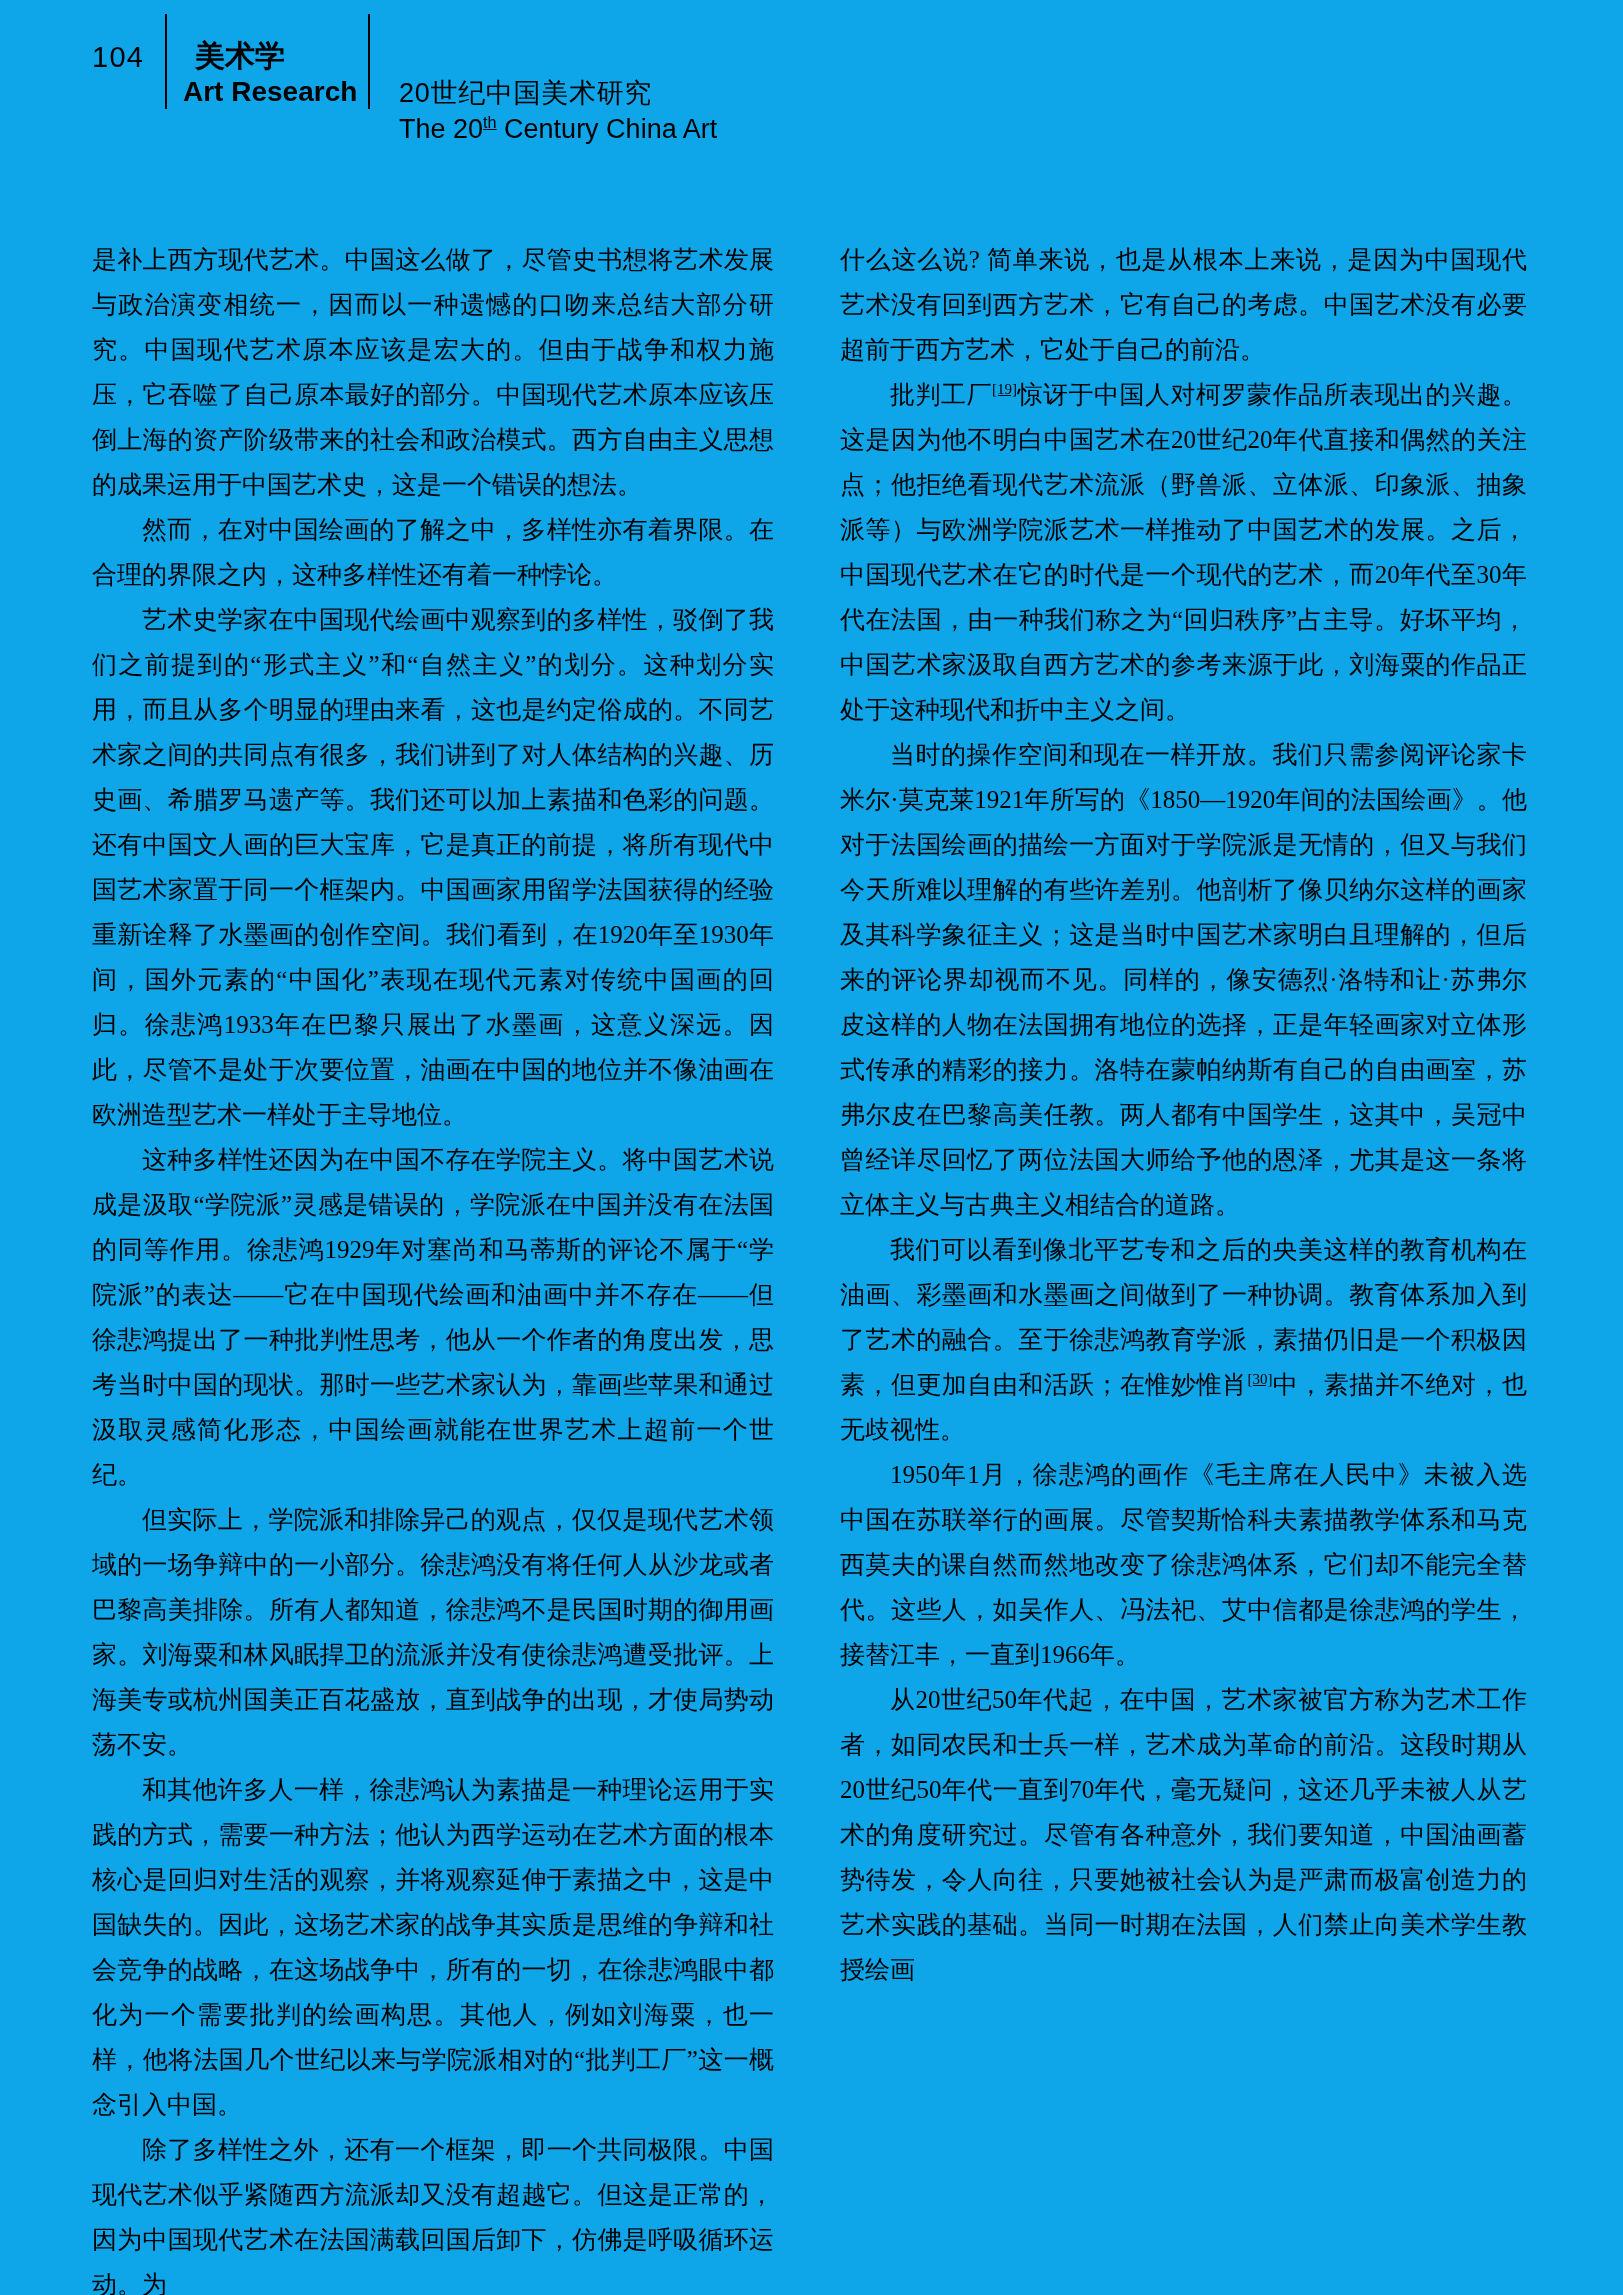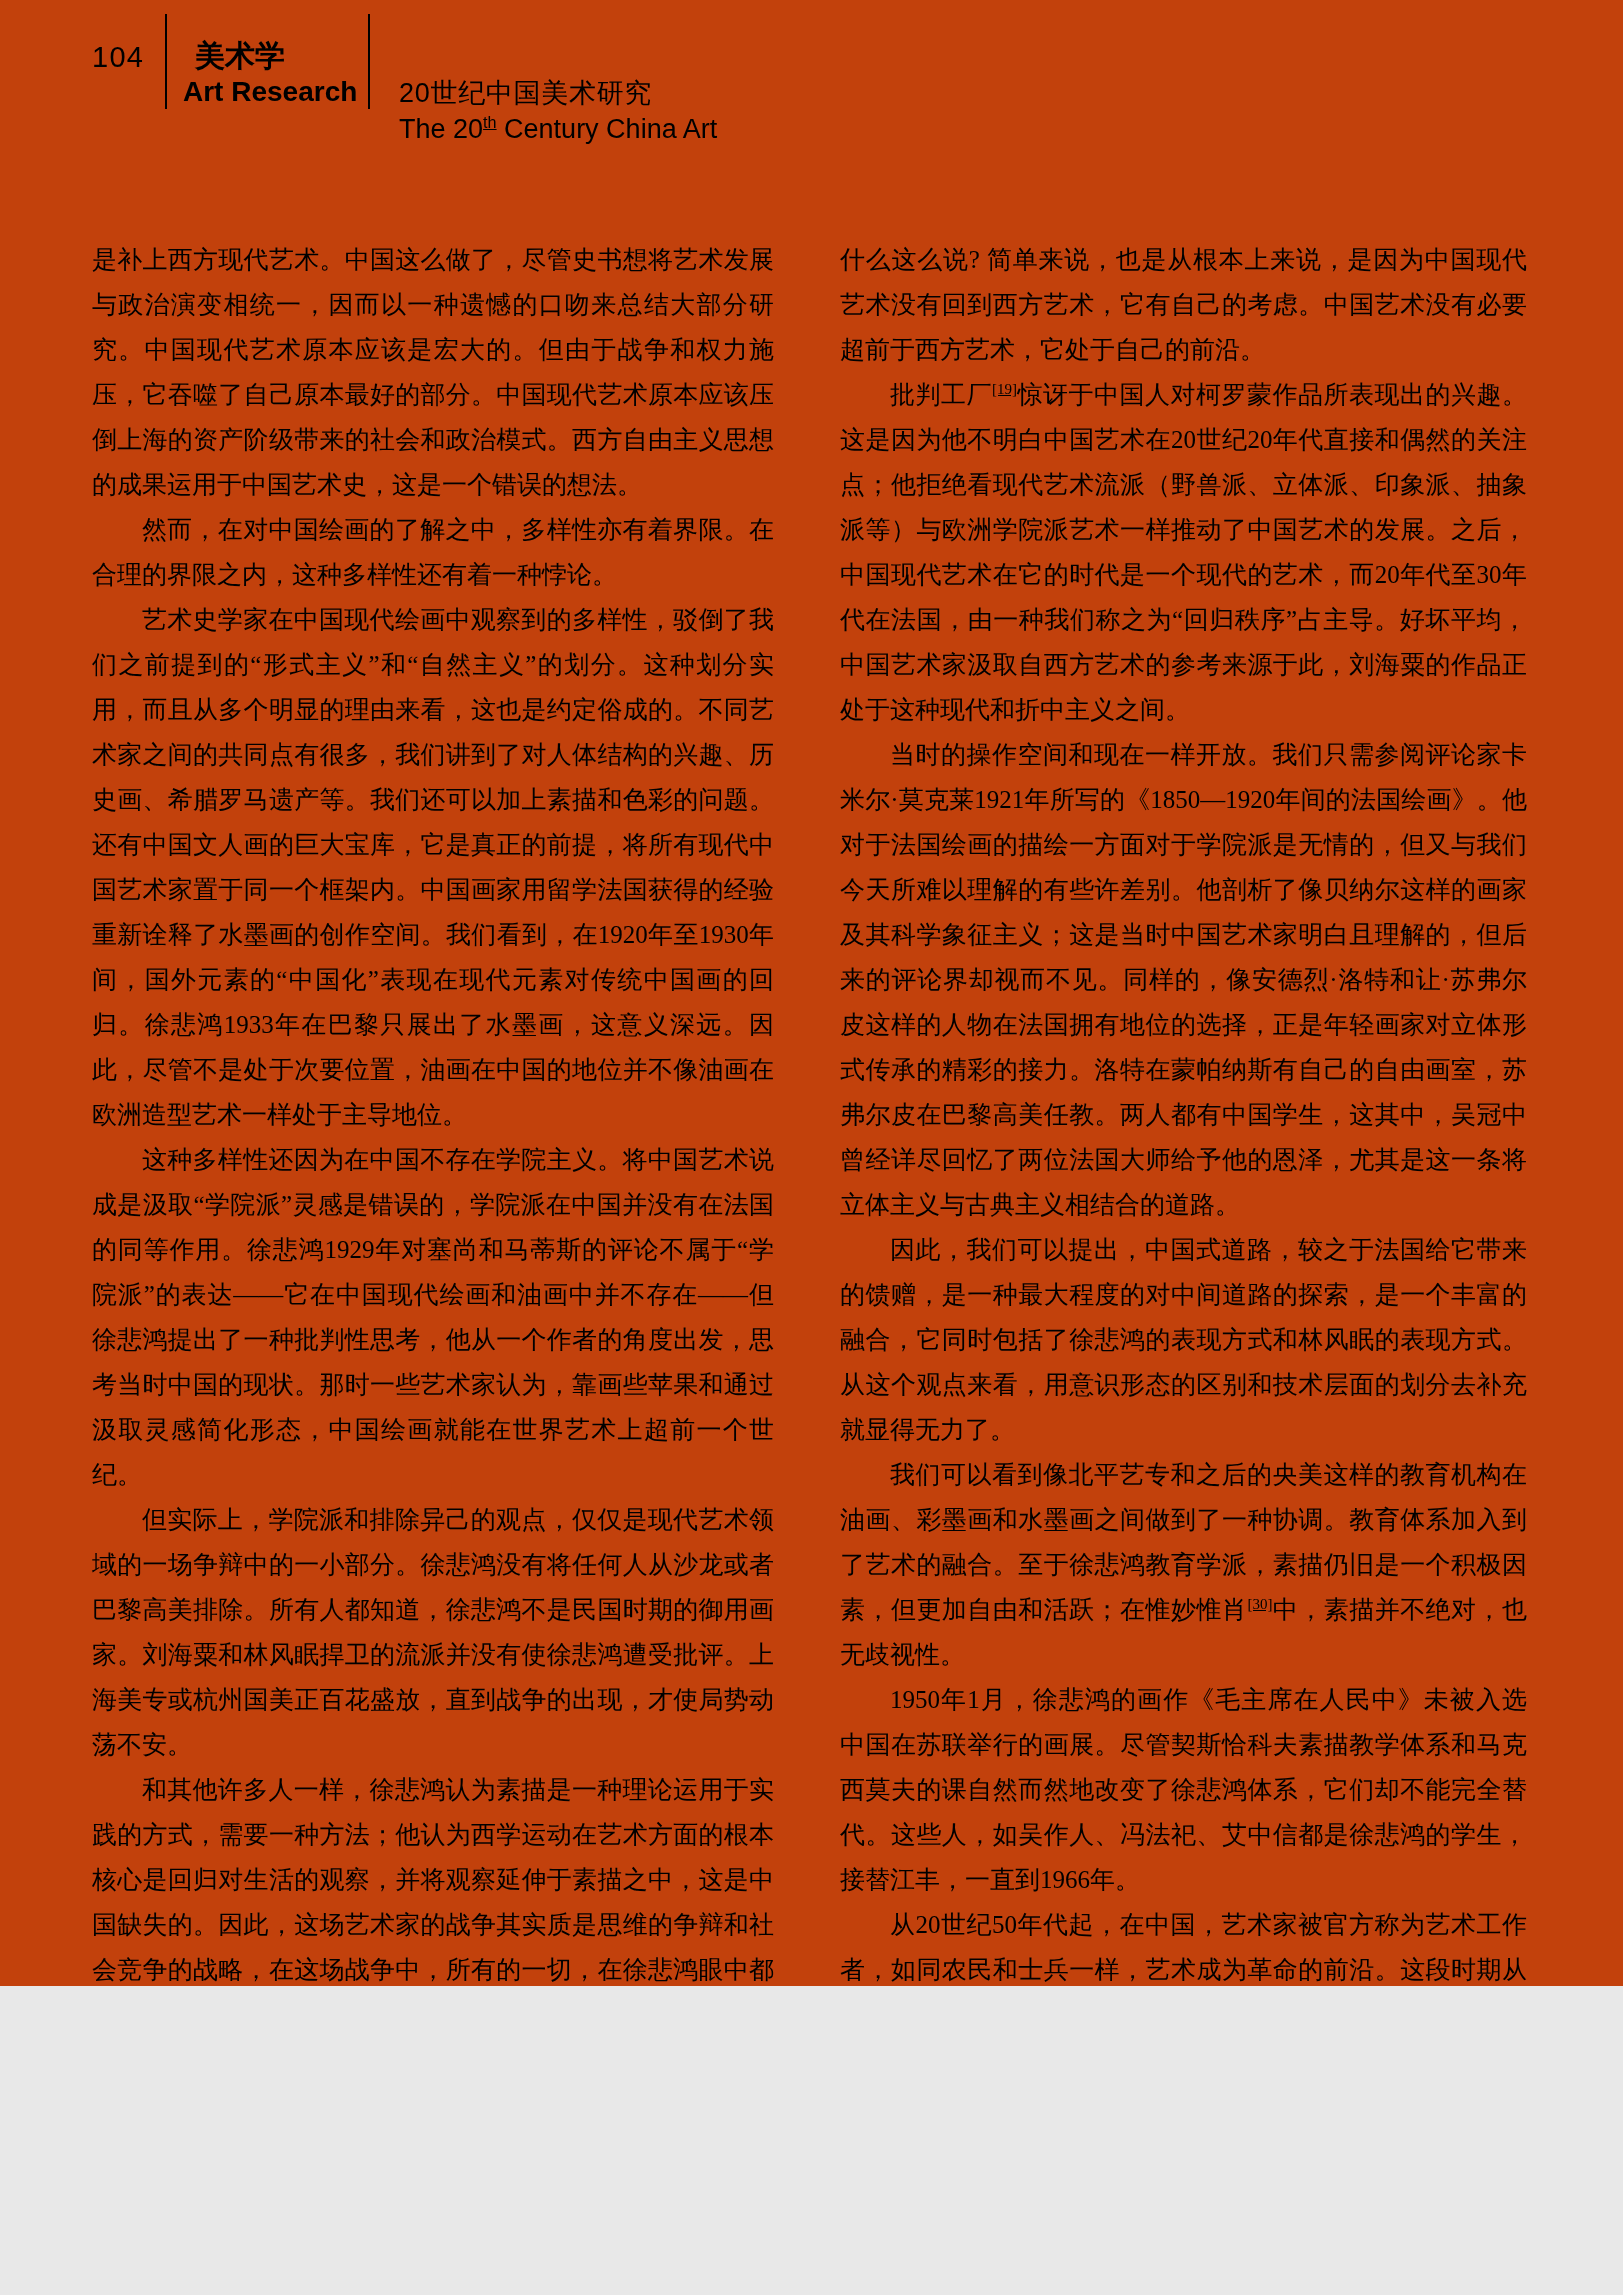--- a/index.html
+++ b/index.html
@@ -1,20 +1,20 @@
 <!DOCTYPE html>
 <html style="font-size:10.5px"><head>
 <meta charset="utf-8">
 <style>
   html, body { margin: 0; padding: 0; background: #e8e8e8; }
   .page {
     position: relative;
     width: 1623px;
-    height: 1986px;
-    background: #c2410c;
+    height: 2295px;
+    background: #0ea5e9;
     font-family: "Liberation Serif", "DejaVu Serif", serif;
     color: #000;
     overflow: hidden;
   }
 
   
   .page-number {
     position: absolute; left: 92px; top: 41px;
     font-family: "Liberation Sans", "DejaVu Sans", sans-serif;
     font-size: 29px; font-weight: 500; letter-spacing: 1.3px;
@@ -77,20 +77,19 @@
     <p class="indent">这种多样性还因为在中国不存在学院主义。将中国艺术说成是汲取“学院派”灵感是错误的，学院派在中国并没有在法国的同等作用。徐悲鸿1929年对塞尚和马蒂斯的评论不属于“学院派”的表达——它在中国现代绘画和油画中并不存在——但徐悲鸿提出了一种批判性思考，他从一个作者的角度出发，思考当时中国的现状。那时一些艺术家认为，靠画些苹果和通过汲取灵感简化形态，中国绘画就能在世界艺术上超前一个世纪。</p>
     <p class="indent">但实际上，学院派和排除异己的观点，仅仅是现代艺术领域的一场争辩中的一小部分。徐悲鸿没有将任何人从沙龙或者巴黎高美排除。所有人都知道，徐悲鸿不是民国时期的御用画家。刘海粟和林风眠捍卫的流派并没有使徐悲鸿遭受批评。上海美专或杭州国美正百花盛放，直到战争的出现，才使局势动荡不安。</p>
     <p class="indent">和其他许多人一样，徐悲鸿认为素描是一种理论运用于实践的方式，需要一种方法；他认为西学运动在艺术方面的根本核心是回归对生活的观察，并将观察延伸于素描之中，这是中国缺失的。因此，这场艺术家的战争其实质是思维的争辩和社会竞争的战略，在这场战争中，所有的一切，在徐悲鸿眼中都化为一个需要批判的绘画构思。其他人，例如刘海粟，也一样，他将法国几个世纪以来与学院派相对的“批判工厂”这一概念引入中国。</p>
     <p class="indent">除了多样性之外，还有一个框架，即一个共同极限。中国现代艺术似乎紧随西方流派却又没有超越它。但这是正常的，因为中国现代艺术在法国满载回国后卸下，仿佛是呼吸循环运动。为</p>
   </div>
 
   <div class="col col-right">
     <p>什么这么说? 简单来说，也是从根本上来说，是因为中国现代艺术没有回到西方艺术，它有自己的考虑。中国艺术没有必要超前于西方艺术，它处于自己的前沿。</p>
     <p class="indent"><span>批判工厂</span><sup class="fnref">[19]</sup><span>惊讶于中国人对柯罗蒙作品所表现出的兴趣。这是因为他不明白中国艺术在20世纪20年代直接和偶然的关注点；他拒绝看现代艺术流派（野兽派、立体派、印象派、抽象派等）与欧洲学院派艺术一样推动了中国艺术的发展。之后，中国现代艺术在它的时代是一个现代的艺术，而20年代至30年代在法国，由一种我们称之为“回归秩序”占主导。好坏平均，中国艺术家汲取自西方艺术的参考来源于此，刘海粟的作品正处于这种现代和折中主义之间。</span></p>
     <p class="indent">当时的操作空间和现在一样开放。我们只需参阅评论家卡米尔·莫克莱1921年所写的《1850—1920年间的法国绘画》。他对于法国绘画的描绘一方面对于学院派是无情的，但又与我们今天所难以理解的有些许差别。他剖析了像贝纳尔这样的画家及其科学象征主义；这是当时中国艺术家明白且理解的，但后来的评论界却视而不见。同样的，像安德烈·洛特和让·苏弗尔皮这样的人物在法国拥有地位的选择，正是年轻画家对立体形式传承的精彩的接力。洛特在蒙帕纳斯有自己的自由画室，苏弗尔皮在巴黎高美任教。两人都有中国学生，这其中，吴冠中曾经详尽回忆了两位法国大师给予他的恩泽，尤其是这一条将立体主义与古典主义相结合的道路。</p>
-    <p class="indent">因此，我们可以提出，中国式道路，较之于法国给它带来的馈赠，是一种最大程度的对中间道路的探索，是一个丰富的融合，它同时包括了徐悲鸿的表现方式和林风眠的表现方式。从这个观点来看，用意识形态的区别和技术层面的划分去补充就显得无力了。</p>
     <p class="indent"><span>我们可以看到像北平艺专和之后的央美这样的教育机构在油画、彩墨画和水墨画之间做到了一种协调。教育体系加入到了艺术的融合。至于徐悲鸿教育学派，素描仍旧是一个积极因素，但更加自由和活跃；在惟妙惟肖</span><sup class="fnref">[30]</sup><span>中，素描并不绝对，也无歧视性。</span></p>
     <p class="indent">1950年1月，徐悲鸿的画作《毛主席在人民中》未被入选中国在苏联举行的画展。尽管契斯恰科夫素描教学体系和马克西莫夫的课自然而然地改变了徐悲鸿体系，它们却不能完全替代。这些人，如吴作人、冯法祀、艾中信都是徐悲鸿的学生，接替江丰，一直到1966年。</p>
     <p class="indent">从20世纪50年代起，在中国，艺术家被官方称为艺术工作者，如同农民和士兵一样，艺术成为革命的前沿。这段时期从20世纪50年代一直到70年代，毫无疑问，这还几乎未被人从艺术的角度研究过。尽管有各种意外，我们要知道，中国油画蓄势待发，令人向往，只要她被社会认为是严肃而极富创造力的艺术实践的基础。当同一时期在法国，人们禁止向美术学生教授绘画</p>
   </div>
 
 </div>
 
 
 </body></html>

